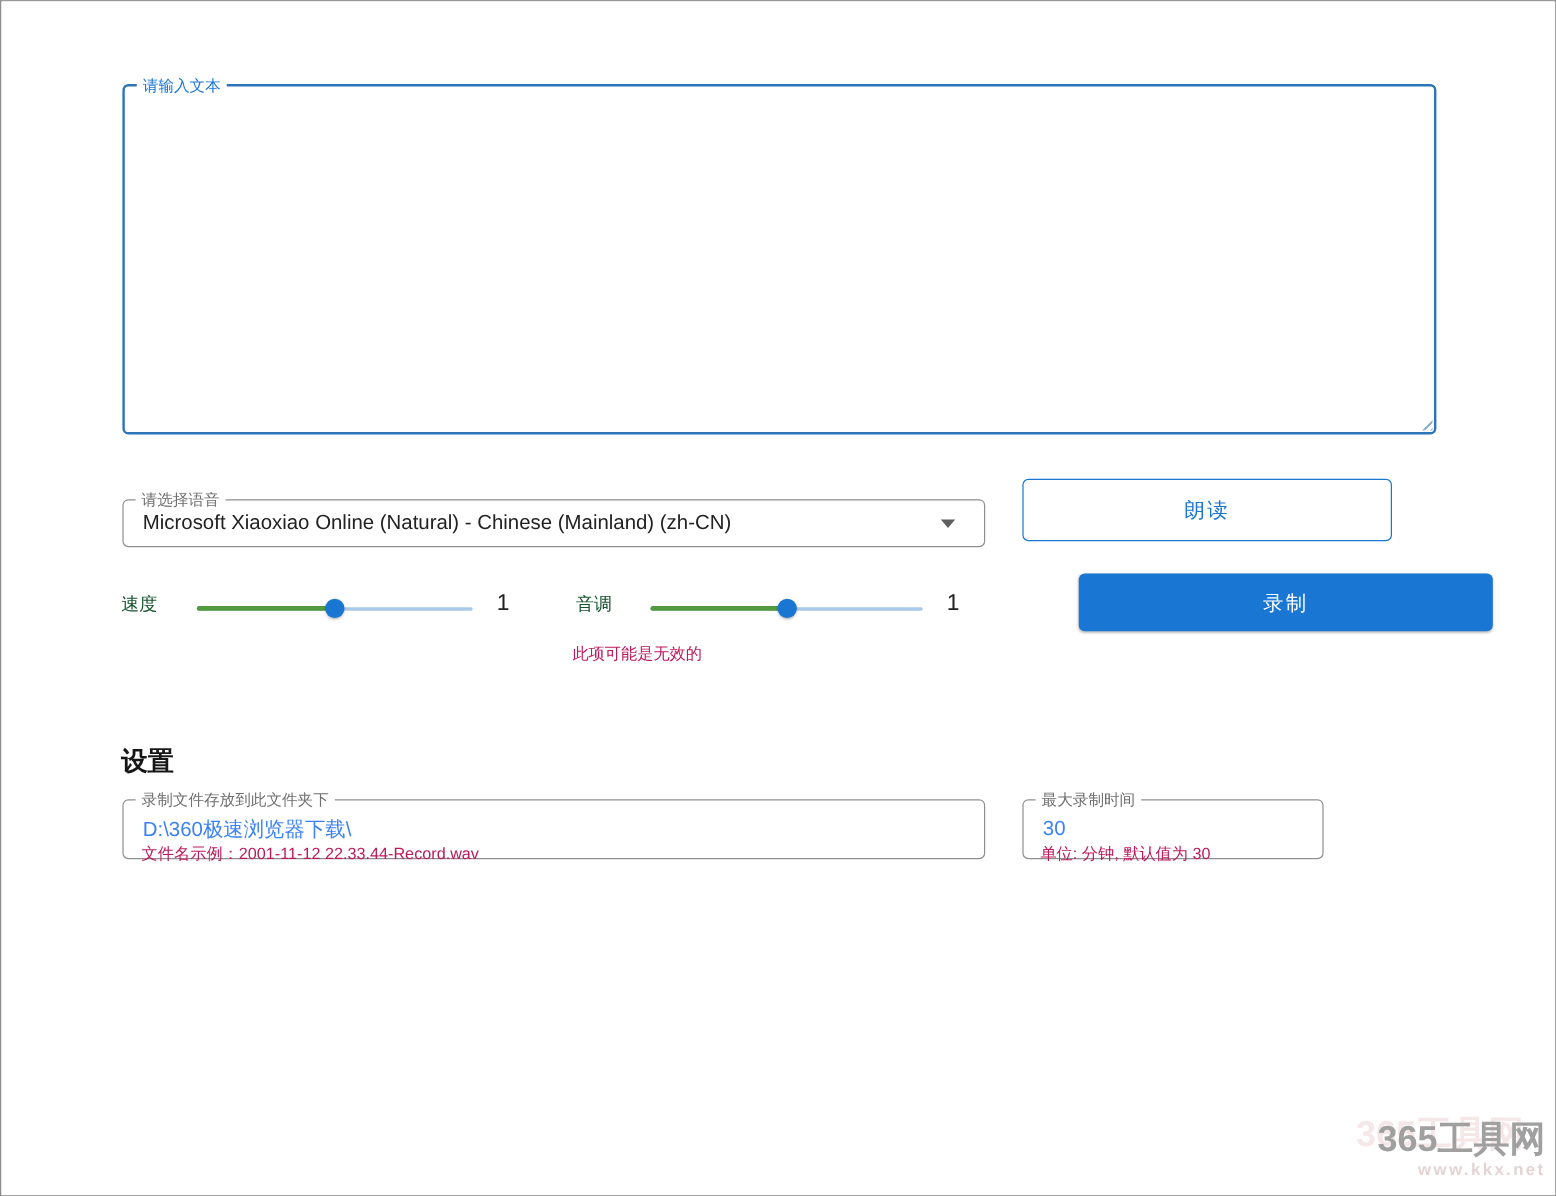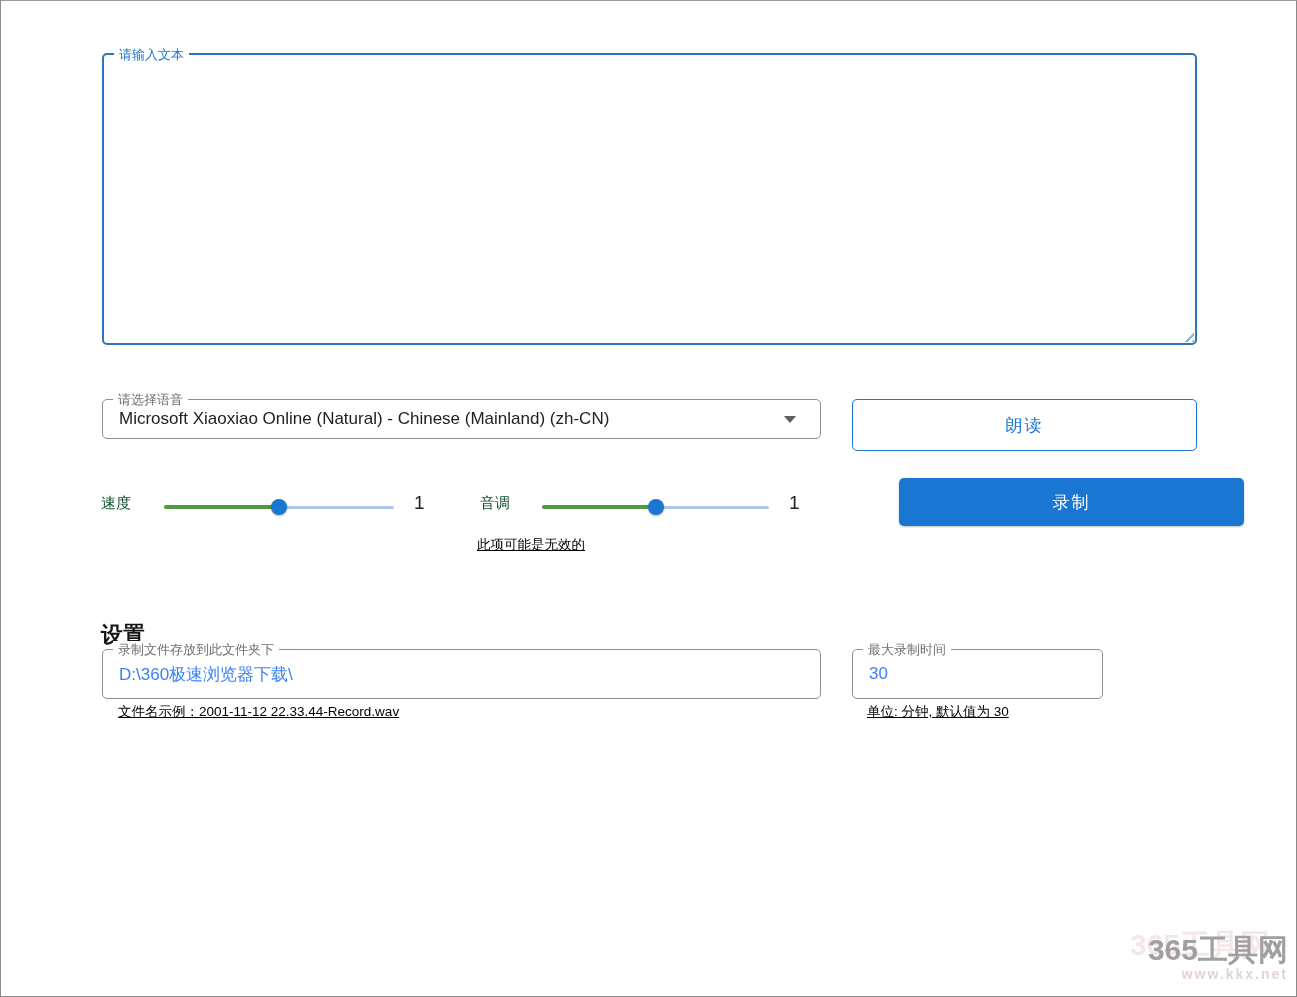--- a/index.html
+++ b/index.html
@@ -23,21 +23,21 @@
   .titlebar-title { margin-left: 10px; font-size: 15px; color: #000; }
   .titlebar-controls { margin-left: auto; display: flex; height: 100%; }
   .tb-btn {
     width: 58px; height: 100%; display: flex; align-items: center; justify-content: center;
     color: #1a1a1a; cursor: default;
   }
   .glyph-min { width: 13px; height: 0; border-top: 1.4px solid #222; }
   .glyph-max { width: 12px; height: 12px; border: 1.4px solid #222; background: transparent; }
   .glyph-close { font-size: 17px; font-weight: 300; line-height: 1; color: #222; }
   
-  .ofield { position: absolute; border-radius: 5px; background: #fff; }
+  .ofield { position: absolute; border-radius: 5px; background: #fff; margin-top: 17px; }
   .ofield-label {
     position: absolute; top: -9px; left: 10px; background: #fff; padding: 0 5px;
     font-size: 13px; color: #6f6f6f; white-space: nowrap; line-height: 17px;
   }
   .ofield-label.blue { color: #1976d2; }
   .textarea-field { border: 2px solid #2d74b9; }
   .textarea-inner {
     width: 100%; height: 100%; border: none; outline: none; resize: none;
     font-family: "Liberation Sans", "DejaVu Sans", sans-serif; font-size: 16px;
     border-radius: 5px; padding: 12px 14px; background: transparent;
@@ -81,21 +81,21 @@
   .slider-track-left {
     position: absolute; left: 0; top: 50%; height: 4px; margin-top: -2px;
     background: #52993f; border-radius: 2px;
   }
   .slider-thumb {
     position: absolute; top: 50%; width: 16px; height: 16px; margin: -8px 0 0 -8px;
     background: #1976d2; border-radius: 50%; box-shadow: 0 1px 2px rgba(0,0,0,.3);
     cursor: pointer;
   }
   .slider-value { position: absolute; font-size: 19px; color: #222; }
-  .helper { position: absolute; font-size: 13.5px; color: #000000; white-space: nowrap; text-decoration: underline; }
+  .helper { position: absolute; font-size: 13.5px; color: #be185d; white-space: nowrap; }
   
   .section-header { position: absolute; font-size: 22px; font-weight: bold; color: #161616; }
   
   .watermark { position: absolute; right: 8px; bottom: 14px; text-align: right; pointer-events: none; }
   .watermark-ghost {
     position: absolute; right: 26px; bottom: 30px; font-size: 30px; font-weight: bold;
     color: rgba(225, 185, 185, 0.35); white-space: nowrap;
   }
   .watermark-main { font-size: 30px; font-weight: bold; color: #a0a0a0; line-height: 1.1; }
   .watermark-sub { font-size: 14px; font-weight: bold; color: rgba(205, 175, 175, 0.55); letter-spacing: 2px; }
@@ -111,21 +111,21 @@
     <textarea class="textarea-inner" aria-label="请输入文本" style=""></textarea>
     <div class="resize-handle"></div>
   </div>
 
   <div class="ofield select-field" style="left:101px; top:398px; width:719px; height:40px;">
     <div class="ofield-label">请选择语音</div>
     <div class="select-value">Microsoft Xiaoxiao Online (Natural) - Chinese (Mainland) (zh-CN)</div>
     <div class="select-arrow"></div>
   </div>
 
-  <div class="btn btn-outline" style="left:851px; top:398px; width:345px; height:52px;">朗读</div>
+  <div class="btn btn-outline" style="left:851px; top:398px; width:308px; height:52px;">朗读</div>
 
   <div class="slider-label" style="left:100px; top:493px;">速度</div>
   <div class="slider" style="left:163px; top:498px; width:230px;">
     <div class="slider-track-right"></div>
     <div class="slider-track-left" style="width: 50%;"></div>
     <div class="slider-thumb" style="left: 50%;"></div>
   </div>
   <div class="slider-value" style="left:413px; top:491px;">1</div>
 
   <div class="slider-label" style="left:479px; top:493px;">音调</div>

